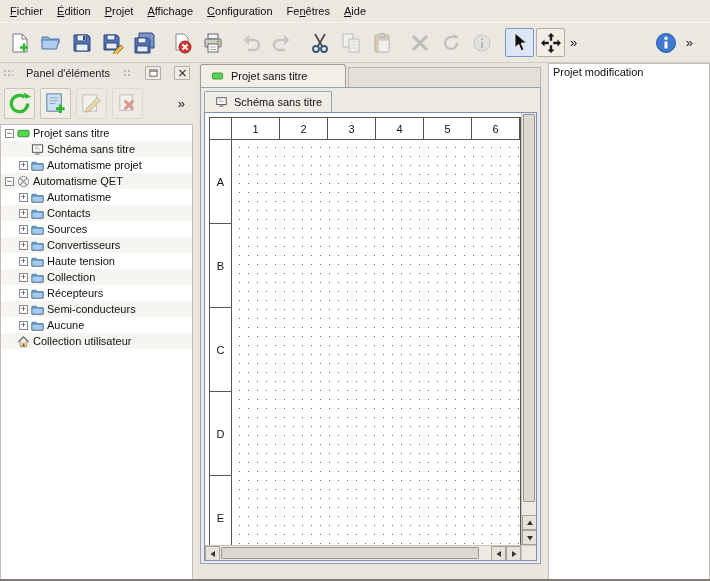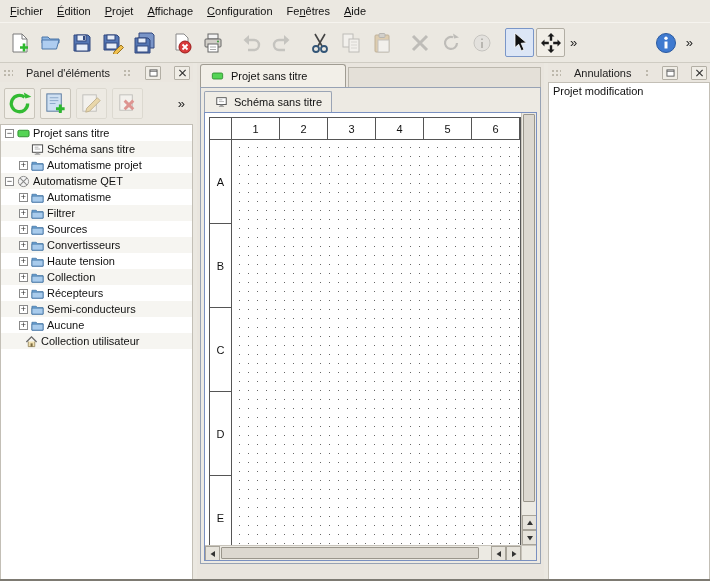--- a/index.html
+++ b/index.html
@@ -405,21 +405,21 @@
             <span class="tree-label">Automatisme</span>
           </div>
           <div class="tree-row alt" style="padding-left: 18px;">
             <span class="exp">+</span>
             <span class="icn tree-icn">
               <svg viewBox="0 0 14 14">
                 <path d="M1 3.5h4.5L7 5h6v7H1z" fill="#6fa8dc" stroke="#3d6e9e" stroke-width="0.8"></path>
                 <path d="M1 5.5h12v6.5H1z" fill="#a8cbec" stroke="#3d6e9e" stroke-width="0.8"></path>
               </svg>
             </span>
-            <span class="tree-label">Filtrer</span>
+            <span class="tree-label">Contacts</span>
           </div>
           <div class="tree-row" style="padding-left: 18px;">
             <span class="exp">+</span>
             <span class="icn tree-icn">
               <svg viewBox="0 0 14 14">
                 <path d="M1 3.5h4.5L7 5h6v7H1z" fill="#6fa8dc" stroke="#3d6e9e" stroke-width="0.8"></path>
                 <path d="M1 5.5h12v6.5H1z" fill="#a8cbec" stroke="#3d6e9e" stroke-width="0.8"></path>
               </svg>
             </span>
             <span class="tree-label">Sources</span>
@@ -477,21 +477,21 @@
           <div class="tree-row" style="padding-left: 18px;">
             <span class="exp">+</span>
             <span class="icn tree-icn">
               <svg viewBox="0 0 14 14">
                 <path d="M1 3.5h4.5L7 5h6v7H1z" fill="#6fa8dc" stroke="#3d6e9e" stroke-width="0.8"></path>
                 <path d="M1 5.5h12v6.5H1z" fill="#a8cbec" stroke="#3d6e9e" stroke-width="0.8"></path>
               </svg>
             </span>
             <span class="tree-label">Aucune</span>
           </div>
-          <div class="tree-row alt" style="padding-left: 12px;">
+          <div class="tree-row alt" style="padding-left: 4px;">
             <span class="exp blank"></span>
             <span class="icn tree-icn">
               <svg viewBox="0 0 14 14">
                 <path d="M1.5 7.5L7 2l5.5 5.5" fill="none" stroke="#666" stroke-width="1.4"></path>
                 <path d="M3.5 7v5.5h7V7" fill="#f0e0b0" stroke="#8a7a50" stroke-width="0.8"></path>
                 <rect x="6" y="9" width="2.2" height="3.5" fill="#7a6a40"></rect>
               </svg>
             </span>
             <span class="tree-label">Collection utilisateur</span>
           </div>
@@ -602,39 +602,19 @@
             <div class="sb-corner"></div>
           </div>
         </div>
       </div>
       <div class="mdi-gap"></div>
     </div>
 
     <div class="splitter"></div>
 
     <div class="right-dock">
-      <div class="dock-title">
-        <span class="texture sm"></span>
-        <span class="title">Annulations</span>
-        <span class="texture grow"></span>
-        <span class="dock-btn">
-            <span class="icn dock-icn">
-              <svg viewBox="0 0 10 9">
-                <rect x="1" y="1" width="8" height="7" fill="#fff" stroke="#555"></rect>
-                <path d="M1 2.5h8" stroke="#555"></path>
-              </svg>
-            </span>
-          </span>
-        <span class="dock-btn">
-            <span class="icn dock-icn">
-              <svg viewBox="0 0 10 9">
-                <path d="M1.5 1l7 7M8.5 1l-7 7" stroke="#333" stroke-width="1.3"></path>
-              </svg>
-            </span>
-          </span>
-      </div>
       <div class="undo-list">
           <div class="undo-item">Projet modification</div>
         </div>
     </div>
 
   </div>
 </div>
 
 </body></html>

